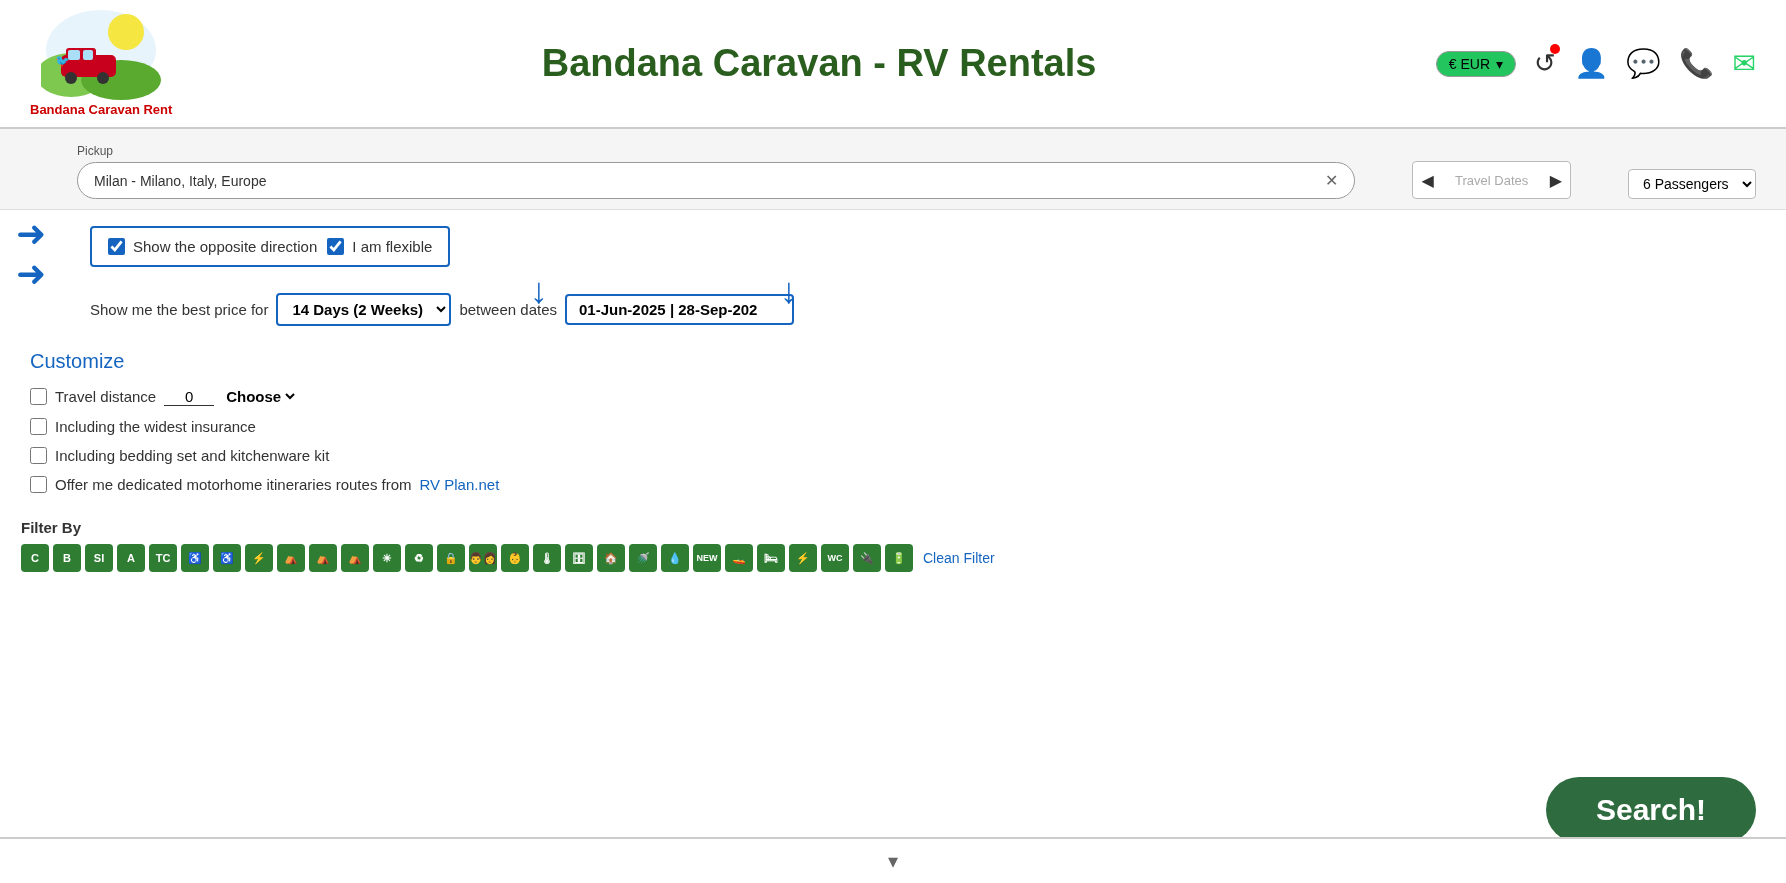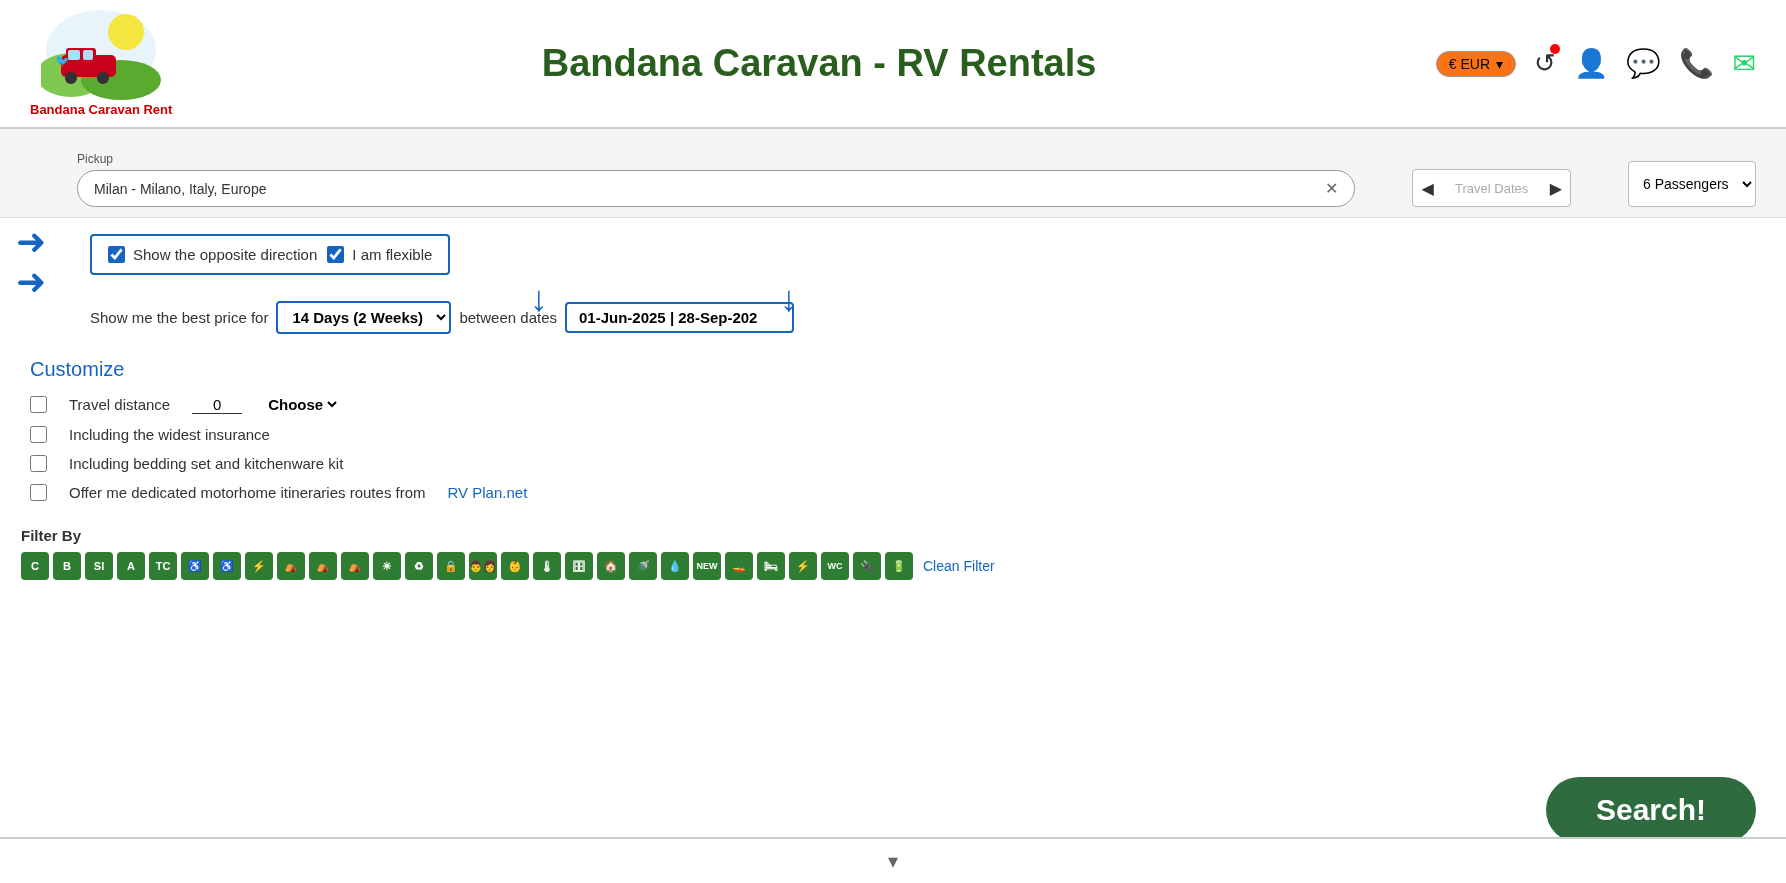--- a/index.html
+++ b/index.html
@@ -35,21 +35,21 @@
     .header-right {
       display: flex;
       align-items: center;
       gap: 18px;
     }
     .currency-btn {
       border: 1px solid #999;
       border-radius: 20px;
       padding: 4px 12px;
       font-size: 14px;
-      background: #f97316;
+      background: #22c55e;
       cursor: pointer;
       display: flex;
       align-items: center;
       gap: 6px;
     }
     .header-icon {
       font-size: 28px;
       cursor: pointer;
     }
     .header-icon.whatsapp { color: #25d366; }
@@ -124,21 +124,21 @@
     }
     .dates-label {
       font-size: 13px;
       color: #aaa;
       min-width: 100px;
       text-align: center;
     }
     .passengers-select {
       border: 1px solid #bbb;
       border-radius: 4px;
-      height: 46px;
+      height: 30px;
       padding: 0 10px;
       font-size: 14px;
       background: #fff;
       cursor: pointer;
     }
 
     
     .options-area {
       padding: 16px 30px 0 30px;
       position: relative;
@@ -197,21 +197,21 @@
       padding: 14px 30px;
     }
     .customize-title {
       color: #1565c0;
       font-size: 20px;
       margin-bottom: 14px;
     }
     .customize-row {
       display: flex;
       align-items: center;
-      gap: 22px;
+      gap: 8px;
       margin-bottom: 12px;
       font-size: 15px;
     }
     .customize-row input[type=checkbox] {
       width: 17px;
       height: 17px;
       cursor: pointer;
     }
     .distance-input {
       border: none;

